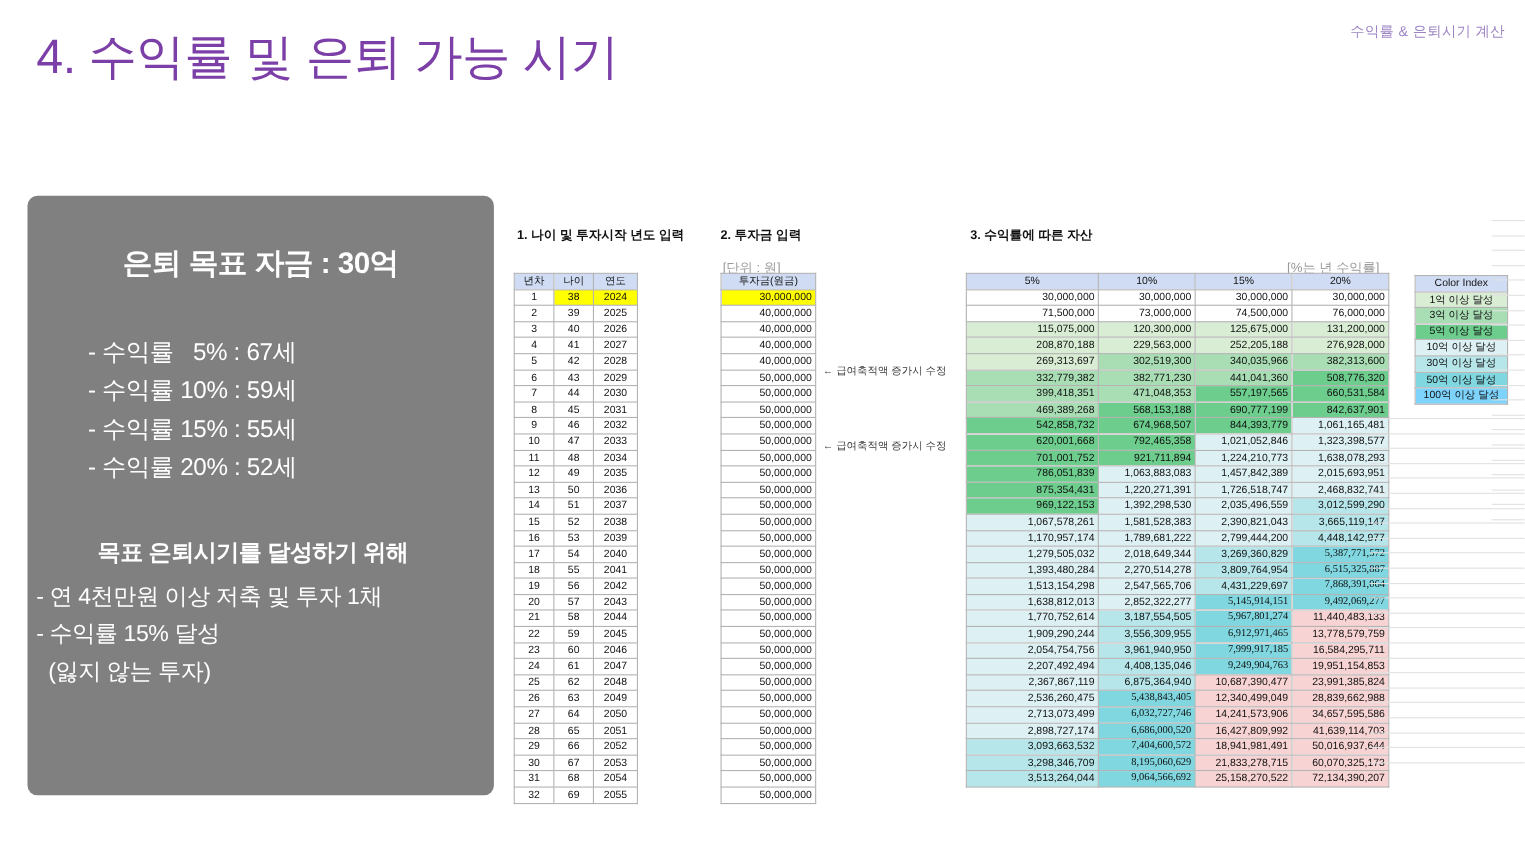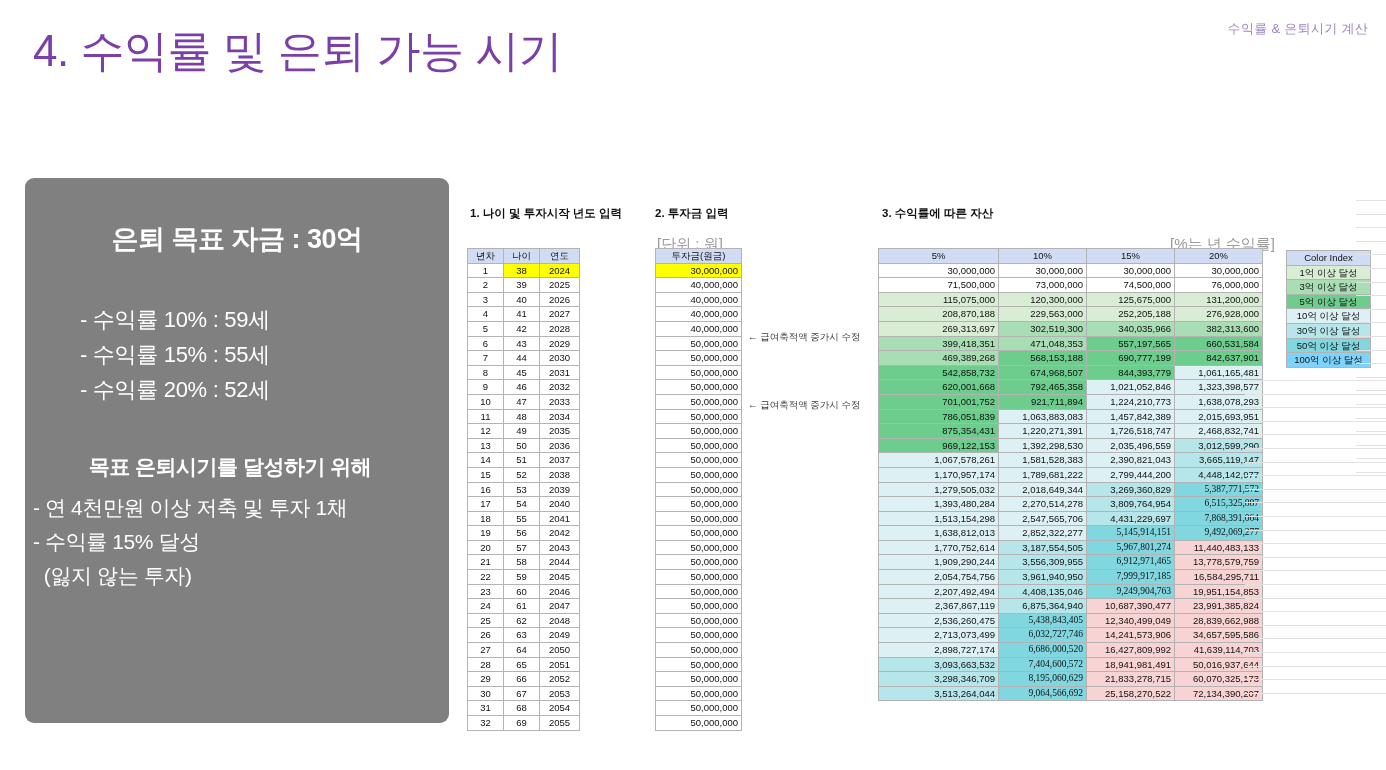--- a/index.html
+++ b/index.html
@@ -88,21 +88,21 @@
   
   .sheet-caption {
     position: absolute;
     font-size: 11.5px;
     font-weight: bold;
     color: #111;
     white-space: nowrap;
   }
   .sheet-note {
     position: absolute;
-    font-size: 15px;
+    font-size: 12px;
     color: #9a9a9a;
     white-space: nowrap;
   }
 
   table.xl {
     border-collapse: collapse;
     position: absolute;
     table-layout: fixed;
   }
   table.xl td, table.xl th {
@@ -157,20 +157,21 @@
 </style>
 </head>
 <body>
 
 <div id="slide-header">수익률 &amp; 은퇴시기 계산</div>
 <div id="slide-title">4. 수익률 및 은퇴 가능 시기</div>
 
 <div id="summary-panel">
   <div id="summary-goal">은퇴 목표 자금 : 30억</div>
   <div class="summary-rate-list">
+      <div class="summary-rate-line">- 수익률   5% : 67세</div>
       <div class="summary-rate-line">- 수익률 10% : 59세</div>
       <div class="summary-rate-line">- 수익률 15% : 55세</div>
       <div class="summary-rate-line">- 수익률 20% : 52세</div>
     </div>
   <div id="summary-sub-head">목표 은퇴시기를 달성하기 위해</div>
   <div class="summary-action-list">
       <div class="summary-action-line">- 연 4천만원 이상 저축 및 투자 1채</div>
       <div class="summary-action-line">- 수익률 15% 달성</div>
       <div class="summary-action-line">  (잃지 않는 투자)</div>
     </div>
@@ -512,20 +513,26 @@
         <td class="r band1">208,870,188</td>
         <td class="r band1">229,563,000</td>
         <td class="r band1">252,205,188</td>
         <td class="r band1">276,928,000</td>
       </tr>
       <tr>
         <td class="r band1">269,313,697</td>
         <td class="r band2">302,519,300</td>
         <td class="r band2">340,035,966</td>
         <td class="r band2">382,313,600</td>
+      </tr>
+      <tr>
+        <td class="r band2">332,779,382</td>
+        <td class="r band2">382,771,230</td>
+        <td class="r band2">441,041,360</td>
+        <td class="r band3">508,776,320</td>
       </tr>
       <tr>
         <td class="r band2">399,418,351</td>
         <td class="r band2">471,048,353</td>
         <td class="r band3">557,197,565</td>
         <td class="r band3">660,531,584</td>
       </tr>
       <tr>
         <td class="r band2">469,389,268</td>
         <td class="r band3">568,153,188</td>

